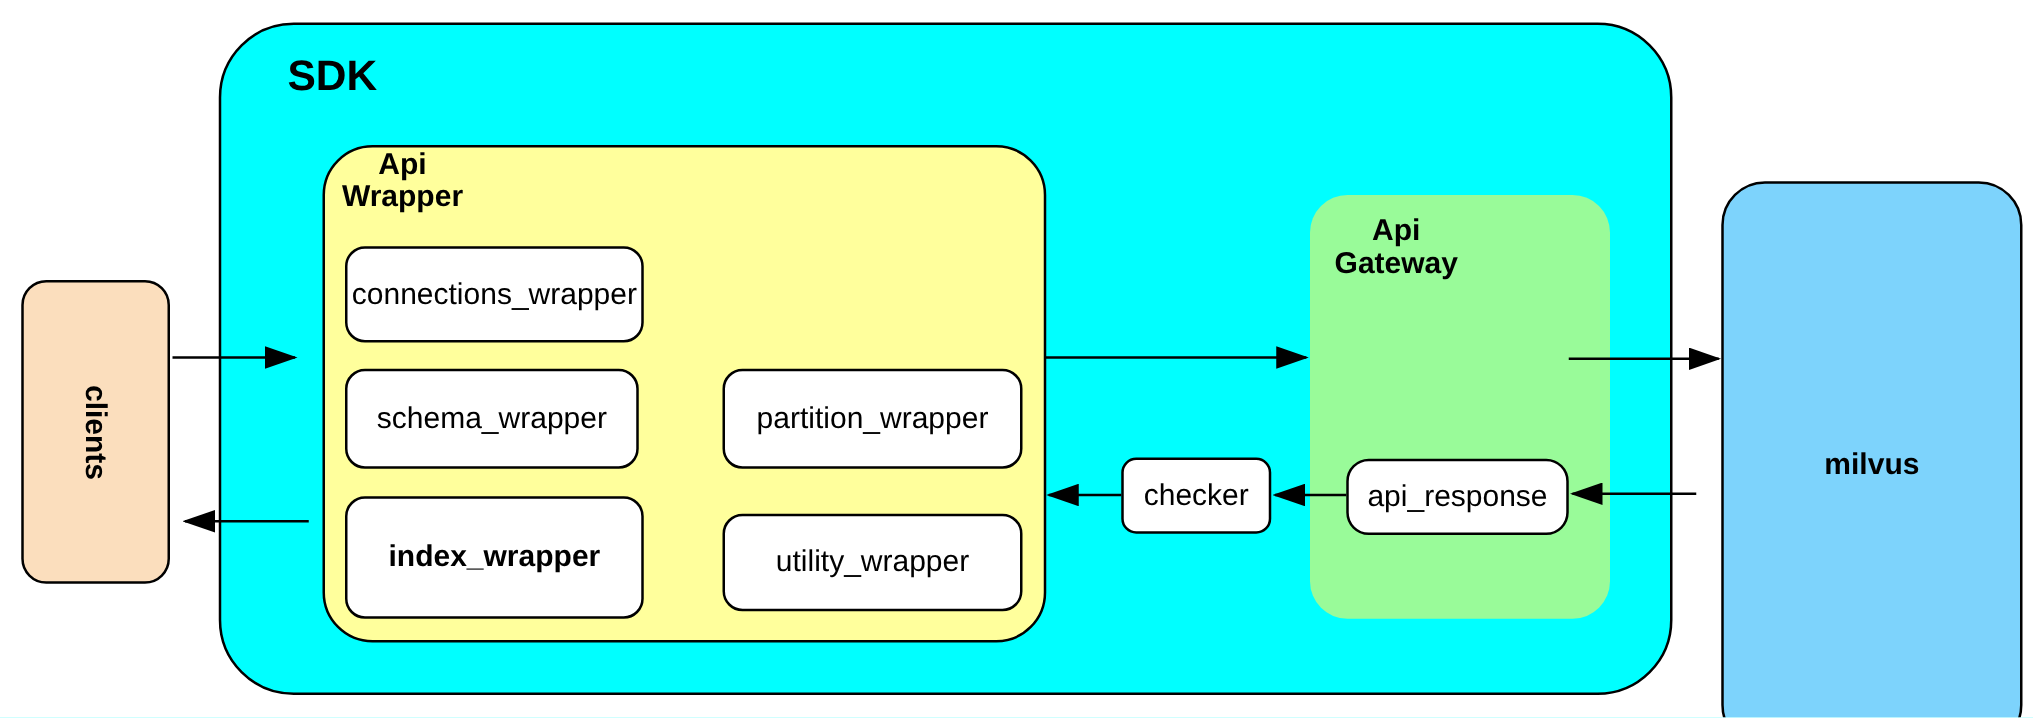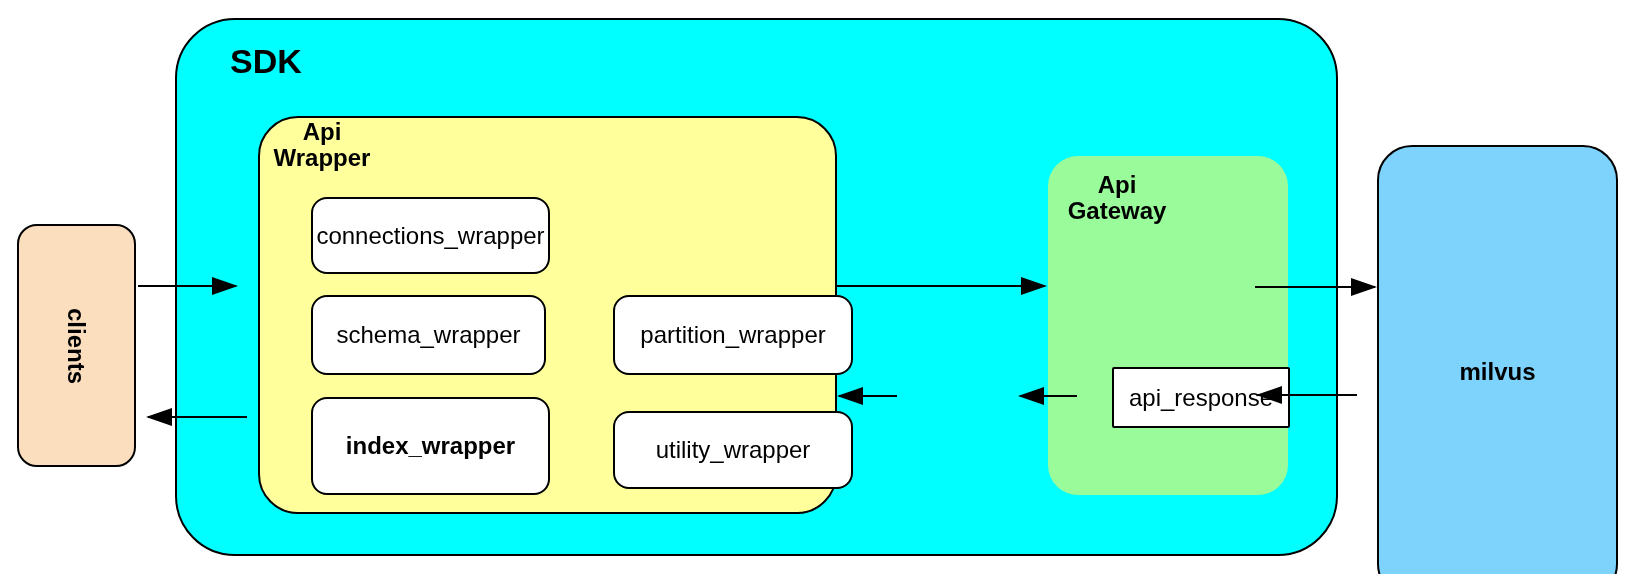--- a/index.html
+++ b/index.html
@@ -49,30 +49,30 @@
   .milvus{
     left:1377px;top:145px;width:241px;height:454px;
     background:#7dd3fc;border:2px solid #000;border-radius:35px;
     display:flex;align-items:center;justify-content:center;
     font-weight:bold;font-size:24px;
   }
   
   .node{
     background:#FFFFFF;border:2px solid #000;border-radius:16px;
     display:flex;align-items:center;justify-content:center;
-    font-size:24px;white-space:nowrap;margin-left:35px;
+    font-size:24px;white-space:nowrap;
   }
   .n-connections{left:276px;top:197px;width:239px;height:77px;}
   .n-collections{left:578px;top:197px;width:240px;height:77px;}
   .n-schema   {left:276px;top:295px;width:235px;height:80px;}
   .n-partition{left:578px;top:295px;width:240px;height:80px;}
   .n-index    {left:276px;top:397px;width:239px;height:98px;font-weight:bold;}
   .n-utility  {left:578px;top:411px;width:240px;height:78px;}
   .n-request  {left:1077px;top:257px;width:178px;height:58px;border-radius:12px;}
-  .n-response {left:1077px;top:367px;width:178px;height:61px;border-radius:2px;}
+  .n-response {left:1077px;top:367px;width:178px;height:61px;border-radius:18px;}
   .n-checker  {left:897px;top:366px;width:120px;height:61px;border-radius:12px;}
   
   .arrows{position:absolute;left:0;top:0;width:1634px;height:574px;pointer-events:none;}
 </style>
 </head>
 <body>
 
 <div class="canvas">
 
   <div class="box sdk"></div>
@@ -99,20 +99,21 @@
   </div>
 
   <div class="box node n-connections">connections_wrapper</div>
   <div class="box node n-schema">schema_wrapper</div>
   <div class="box node n-partition">partition_wrapper</div>
   <div class="box node n-index">index_wrapper</div>
   <div class="box node n-utility">utility_wrapper</div>
 
   <div class="box node n-response">api_response</div>
 
+  <div class="box node n-checker">checker</div>
 
   <svg class="arrows" width="1634" height="574" viewBox="0 0 1634 574" xmlns="http://www.w3.org/2000/svg">
     <defs>
       <marker id="ah" markerUnits="userSpaceOnUse" markerWidth="26" markerHeight="18" refX="24" refY="9" orient="auto">
         <polygon points="0,0 26,9 0,18" fill="#000"></polygon>
       </marker>
     </defs>
     <line x1="138" y1="286" x2="236" y2="286" stroke="#000" stroke-width="2" marker-end="url(#ah)"></line>
     <line x1="247" y1="417" x2="148" y2="417" stroke="#000" stroke-width="2" marker-end="url(#ah)"></line>
     <line x1="836" y1="286" x2="1045" y2="286" stroke="#000" stroke-width="2" marker-end="url(#ah)"></line>

